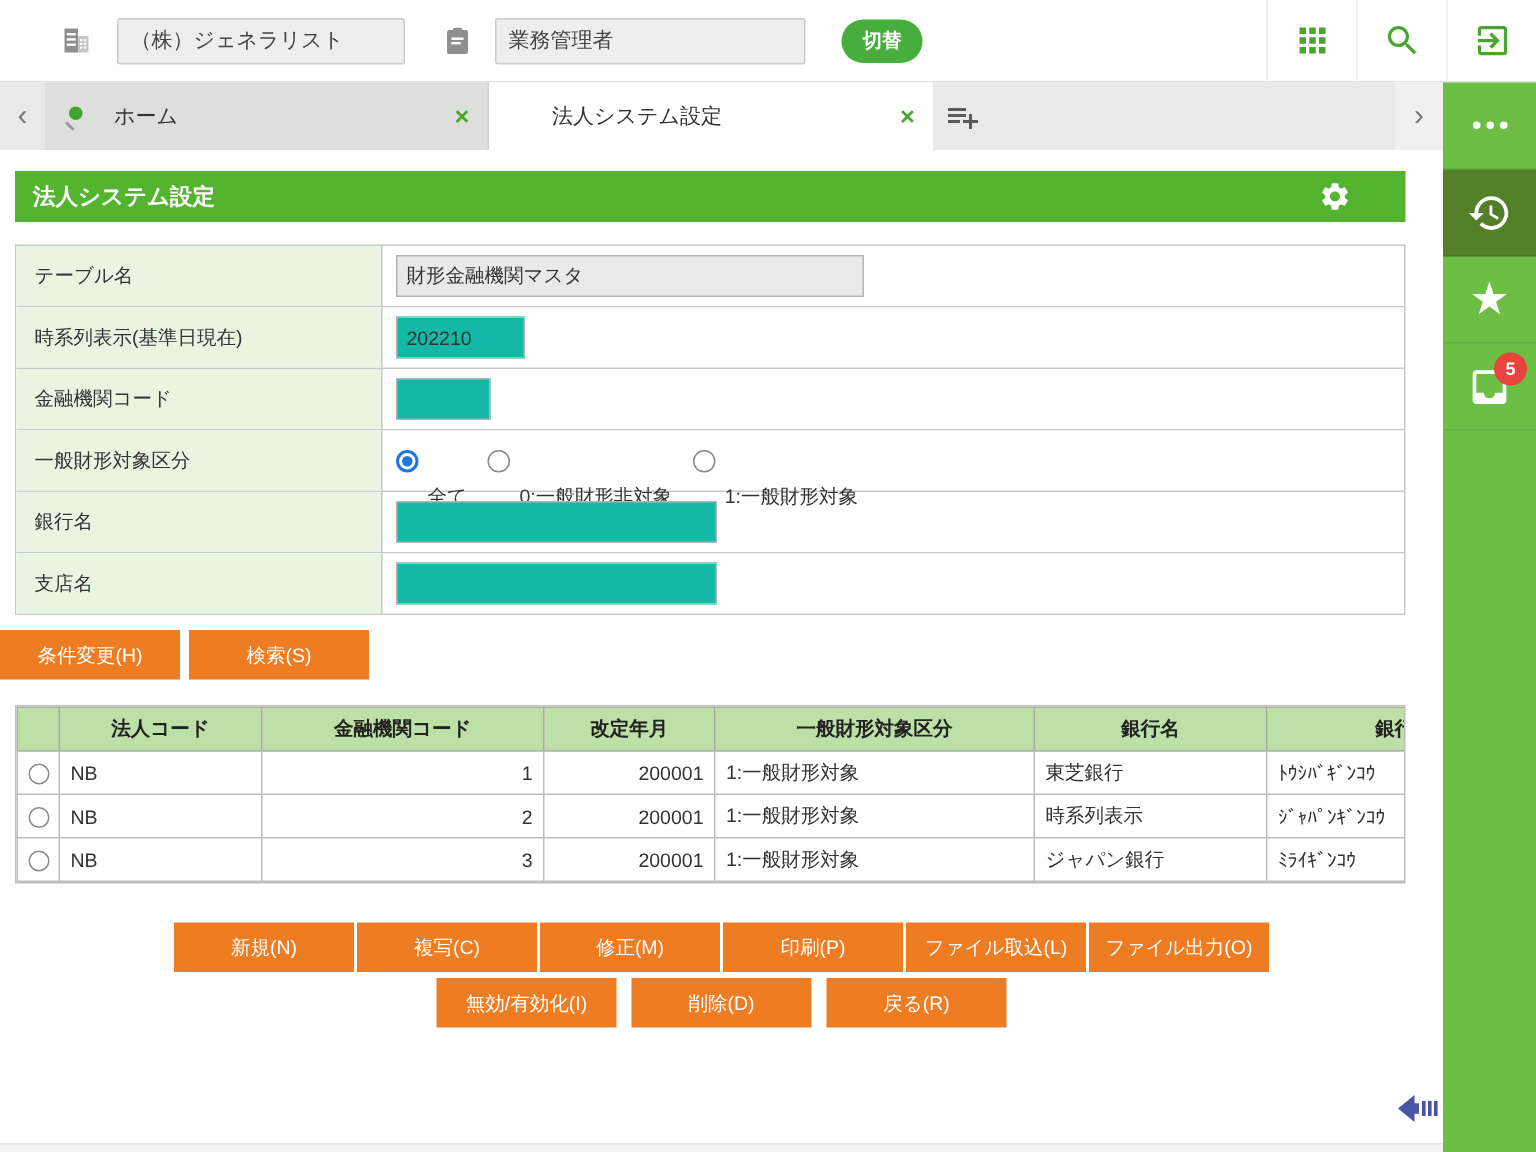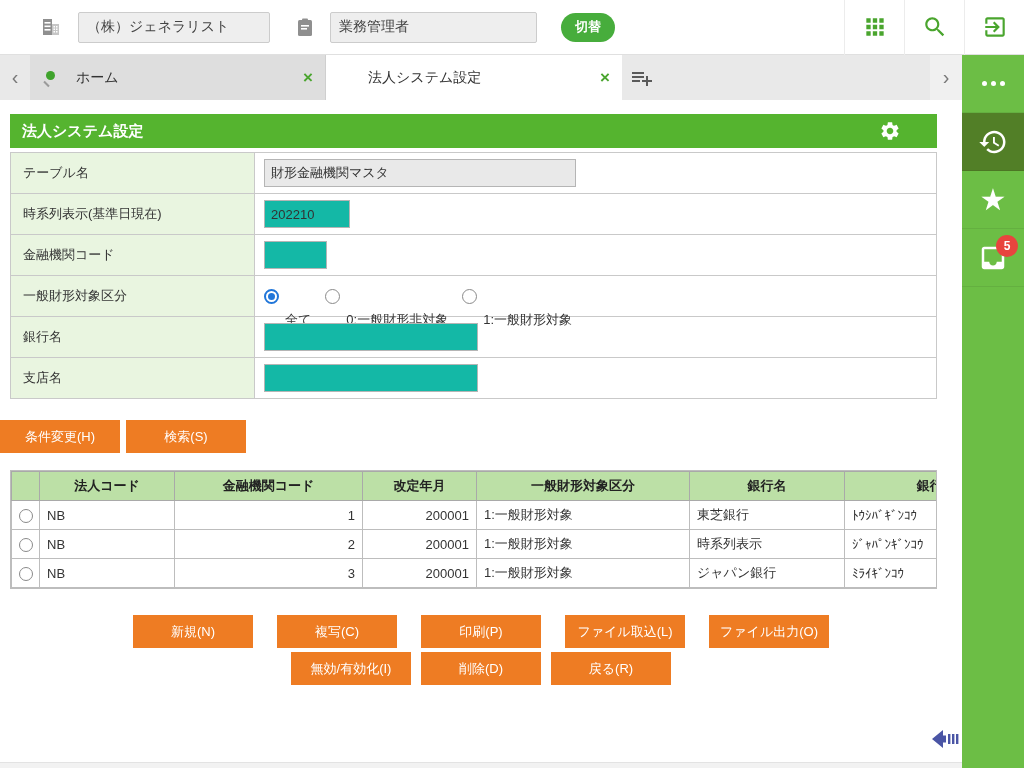--- a/index.html
+++ b/index.html
@@ -41,21 +41,21 @@
   .star-glyph { color:#fff; font-size:30px; line-height:1; }
   .badge { position:absolute; top:6px; right:6px; min-width:22px; height:22px; border-radius:11px; background:#e8443e; color:#fff; font-size:12px; font-weight:bold; display:flex; align-items:center; justify-content:center; }
 
   
   .content { position:absolute; top:100px; left:0; width:962px; height:668px; background:#fff; }
   .page-header { position:absolute; top:14px; left:10px; width:927px; height:34px; background:#55b42f; color:#fff; display:flex; align-items:center; padding:0 12px; }
   .page-title { font-size:15px; font-weight:bold; }
   .gear-cell { margin-left:auto; margin-right:24px; cursor:pointer; display:flex; }
 
   
-  .form-table { position:absolute; top:52px; left:10px; width:927px; border:1px solid #c9c9c9; border-bottom:none; }
+  .form-table { position:absolute; top:63px; left:10px; width:927px; border:1px solid #c9c9c9; border-bottom:none; }
   .form-row { display:flex; height:41px; border-bottom:1px solid #c9c9c9; background:#fff; }
   .form-label { width:244px; background:#e9f5e0; border-right:1px solid #c9c9c9; display:flex; align-items:center; padding-left:12px; font-size:13px; color:#333; }
   .form-value { flex:1; display:flex; align-items:center; padding-left:9px; }
   .fld { height:28px; border:1px solid #b5b5b5; padding:0 6px; font-size:13px; color:#333; font-family:inherit; background:#14b8a6; }
   .fld.readonly { background:#e9e9e9; width:312px; }
   .fld.w-small { width:86px; }
   .fld.w-tiny { width:63px; }
   .fld.w-med { width:214px; }
   .radio-group { display:flex; align-items:center; gap:6px; font-size:13px; }
   .radio { width:15px; height:15px; border-radius:50%; background:#fff; border:1px solid #8a8a8a; display:inline-block; position:relative; cursor:pointer; flex:0 0 15px; }
@@ -71,21 +71,21 @@
   .data-table-wrap { position:absolute; top:370px; left:10px; width:927px; overflow:hidden; border:1px solid #bdbdbd; }
   table.grid { border-collapse:collapse; table-layout:fixed; width:1030px; }
   table.grid th { background:#bce0a6; font-weight:bold; font-size:13px; height:29px; border:1px solid #a9a9a9; text-align:center; color:#222; }
   table.grid td { height:29px; border:1px solid #bdbdbd; font-size:13px; background:#fff; padding:0 7px; overflow:hidden; white-space:nowrap; }
   td.num { text-align:right; }
   td.sel { text-align:center; padding:0; }
   .row-radio { width:14px; height:14px; border-radius:50%; border:1px solid #8a8a8a; background:#fff; display:inline-block; vertical-align:middle; cursor:pointer; }
   .kana { font-size:12px; }
 
   
-  .actions-row1 { position:absolute; top:515px; left:0; width:962px; display:flex; justify-content:center; gap:24px; }
+  .actions-row1 { position:absolute; top:515px; left:0; width:962px; display:flex; justify-content:center; gap:2px; }
   .actions-row2 { position:absolute; top:552px; left:0; width:962px; display:flex; justify-content:center; gap:10px; }
 
   
   .scroll-strip { position:absolute; bottom:0; left:0; width:962px; height:6px; background:#f2f2f2; border-top:1px solid #e3e3e3; }
   .collapse-arrow { position:absolute; top:628px; left:930px; cursor:pointer; }
 
   .svgicon { display:block; }
 </style>
 </head>
 <body>
@@ -308,20 +308,21 @@
           <td>ジャパン銀行</td>
           <td class="kana">ﾐﾗｲｷﾞﾝｺｳ</td>
         </tr>
       </tbody>
     </table>
   </div>
 
   <div class="actions-row1">
     <button class="btn-orange">新規(N)</button>
     <button class="btn-orange">複写(C)</button>
+    <button class="btn-orange">修正(M)</button>
     <button class="btn-orange">印刷(P)</button>
     <button class="btn-orange">ファイル取込(L)</button>
     <button class="btn-orange">ファイル出力(O)</button>
   </div>
   <div class="actions-row2">
     <button class="btn-orange">無効/有効化(I)</button>
     <button class="btn-orange">削除(D)</button>
     <button class="btn-orange">戻る(R)</button>
   </div>
 

